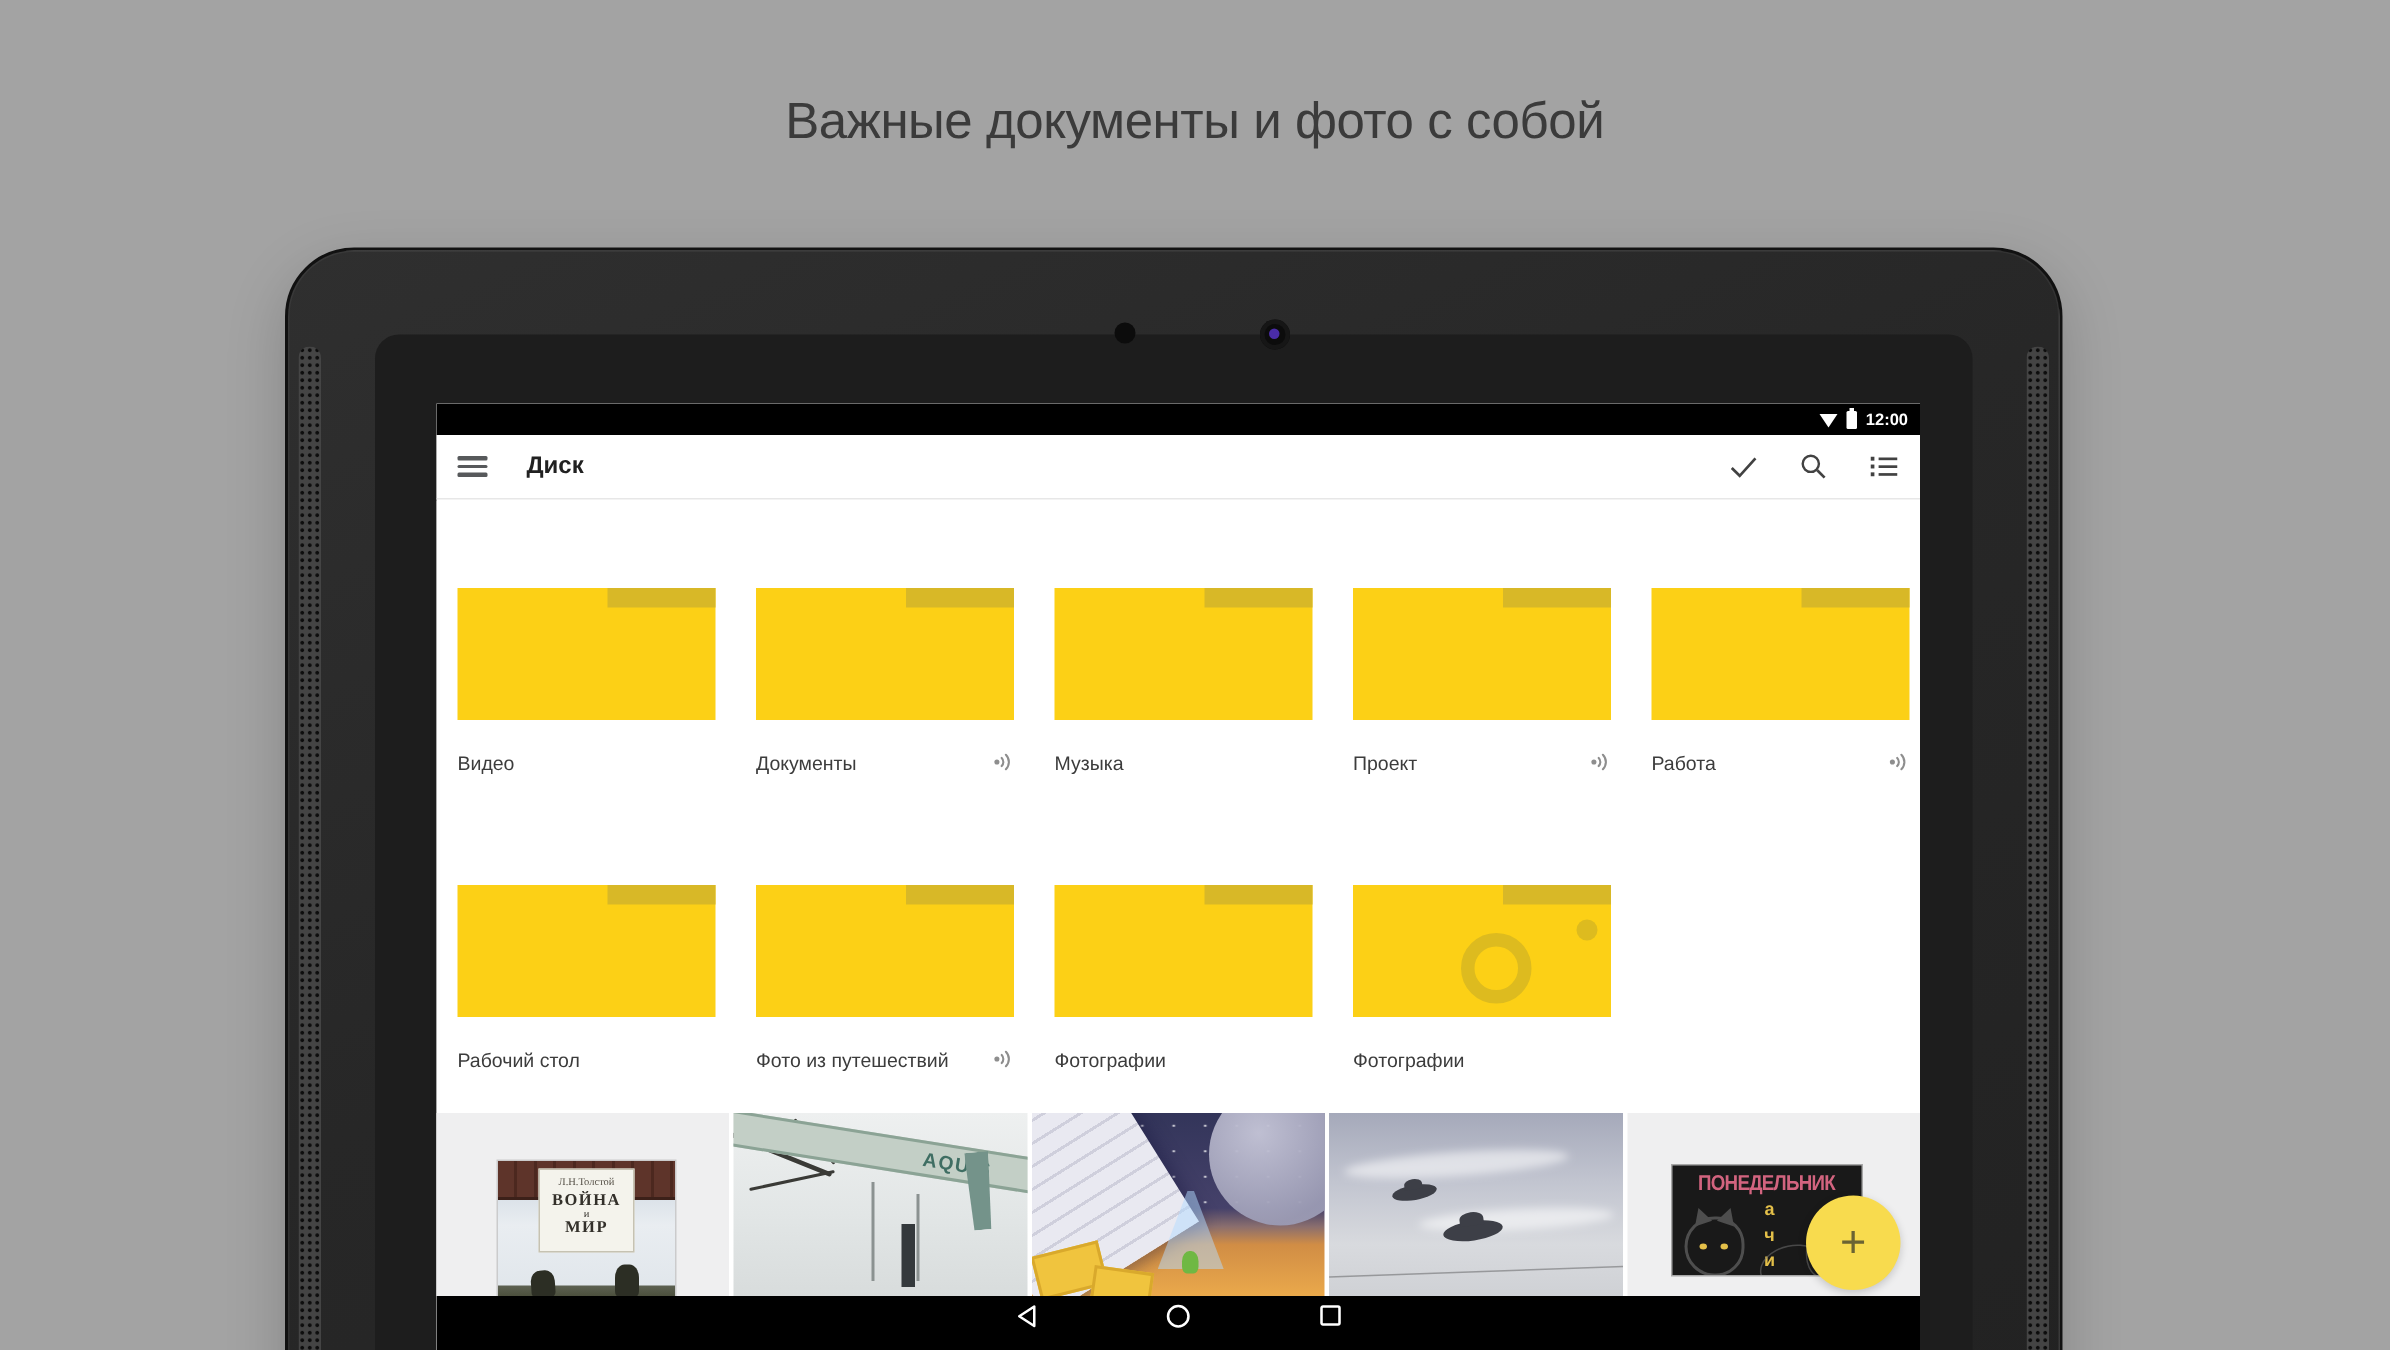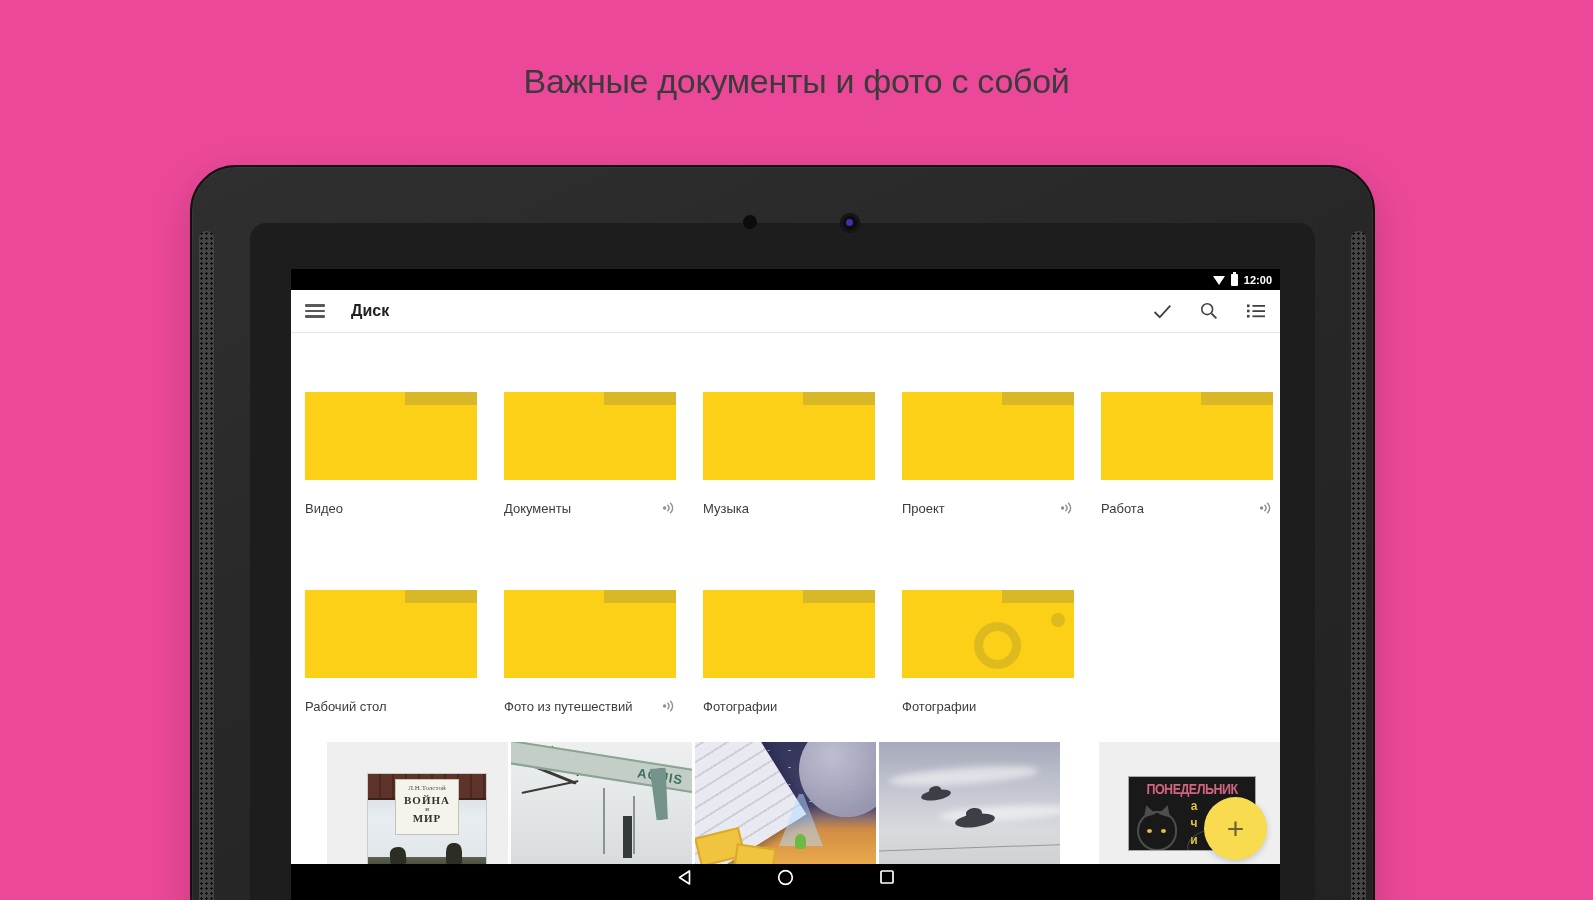--- a/index.html
+++ b/index.html
@@ -1,18 +1,18 @@
 <!DOCTYPE html>
 <html><head>
 <meta charset="utf-8">
 <style>
   * { margin:0; padding:0; box-sizing:border-box; }
   html,body { width:1593px; height:900px; background:#ffffff; overflow:hidden;
               font-family:"Liberation Sans", sans-serif; }
-  .page { position:relative; width:1593px; height:900px; background:#ec4899; }
+  .page { position:relative; width:1593px; height:900px; background:#a3a3a3; }
 
   
   .headline { position:absolute; top:62px; left:0; width:100%;
               text-align:center; font-size:34px; font-weight:400;
               color:#3b3b3b; letter-spacing:-0.3px; }
 
   
   .tablet { position:absolute; left:190px; top:165px; width:1185px; height:800px;
             background:linear-gradient(155deg,#2f2f2f 0%,#272727 45%,#222 100%);
             border:2px solid #111; border-radius:46px;
@@ -70,21 +70,21 @@
   .cam-flash { position:absolute; left:149px; top:23px; width:14px; height:14px;
                border-radius:50%; background:#ddbb1f; }
   .flabel { margin-top:20px; display:flex; align-items:center; justify-content:space-between;
             font-size:13px; color:#3c3c3c; height:16px; }
   .flabel .off { display:flex; align-items:center; }
 
   
   .thumbs { position:absolute; top:473px; left:0; right:0; height:122px;
             display:flex; gap:3px; background:#fff; }
   .tcell { flex:1 1 0; position:relative; overflow:hidden; }
-  .tcell.graybg { background:#efeff0;margin-left:36px; }
+  .tcell.graybg { background:#efeff0; }
 
   
   .book { position:absolute; left:41px; top:32px; width:118px; height:95px;
           background:linear-gradient(180deg,#c9d3dd 0%,#e9edf1 45%,#dfe5ea 100%);
           box-shadow:0 0 0 1px rgba(0,0,0,.15); }
   .book-band { position:absolute; top:0; left:0; right:0; height:26px;
                background:repeating-linear-gradient(90deg,#5e342a 0 11px,#4c281f 11px 13px);
                border-bottom:2px solid #3c2019; }
   .book-box { position:absolute; top:5px; left:27px; width:64px; height:56px;
               background:#f4f3ec; border:1px solid #c6c2b2; text-align:center;

